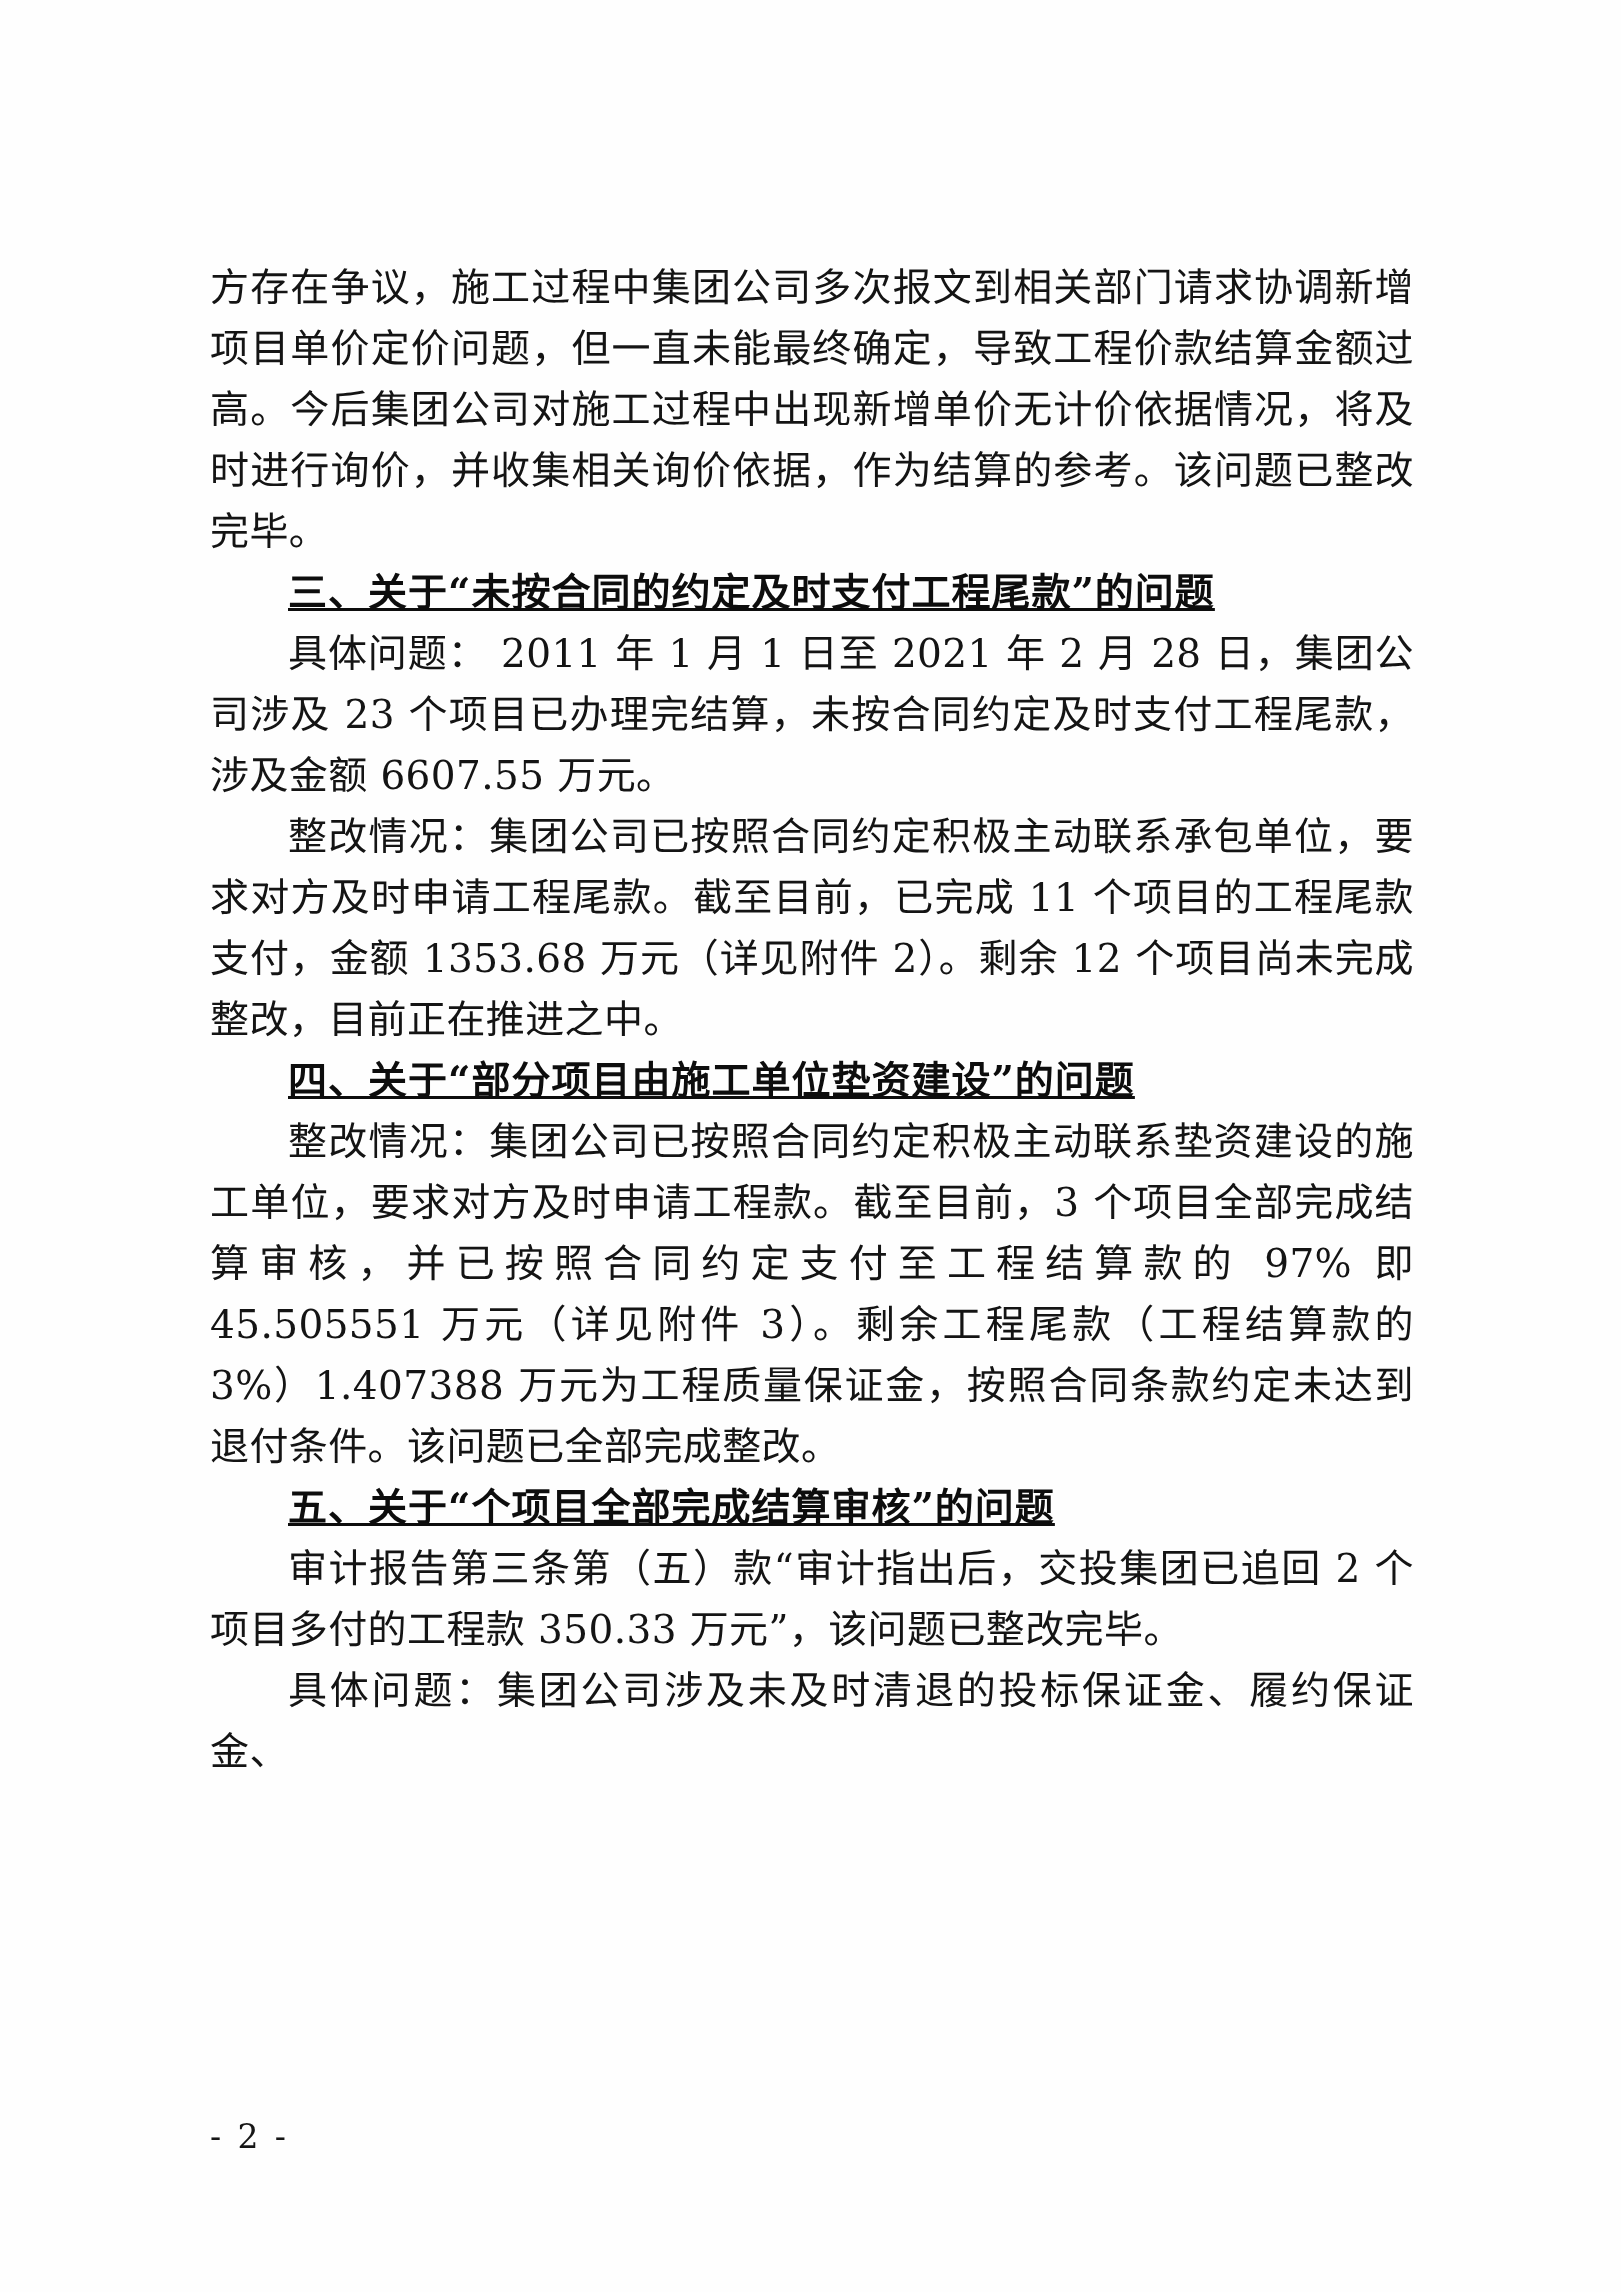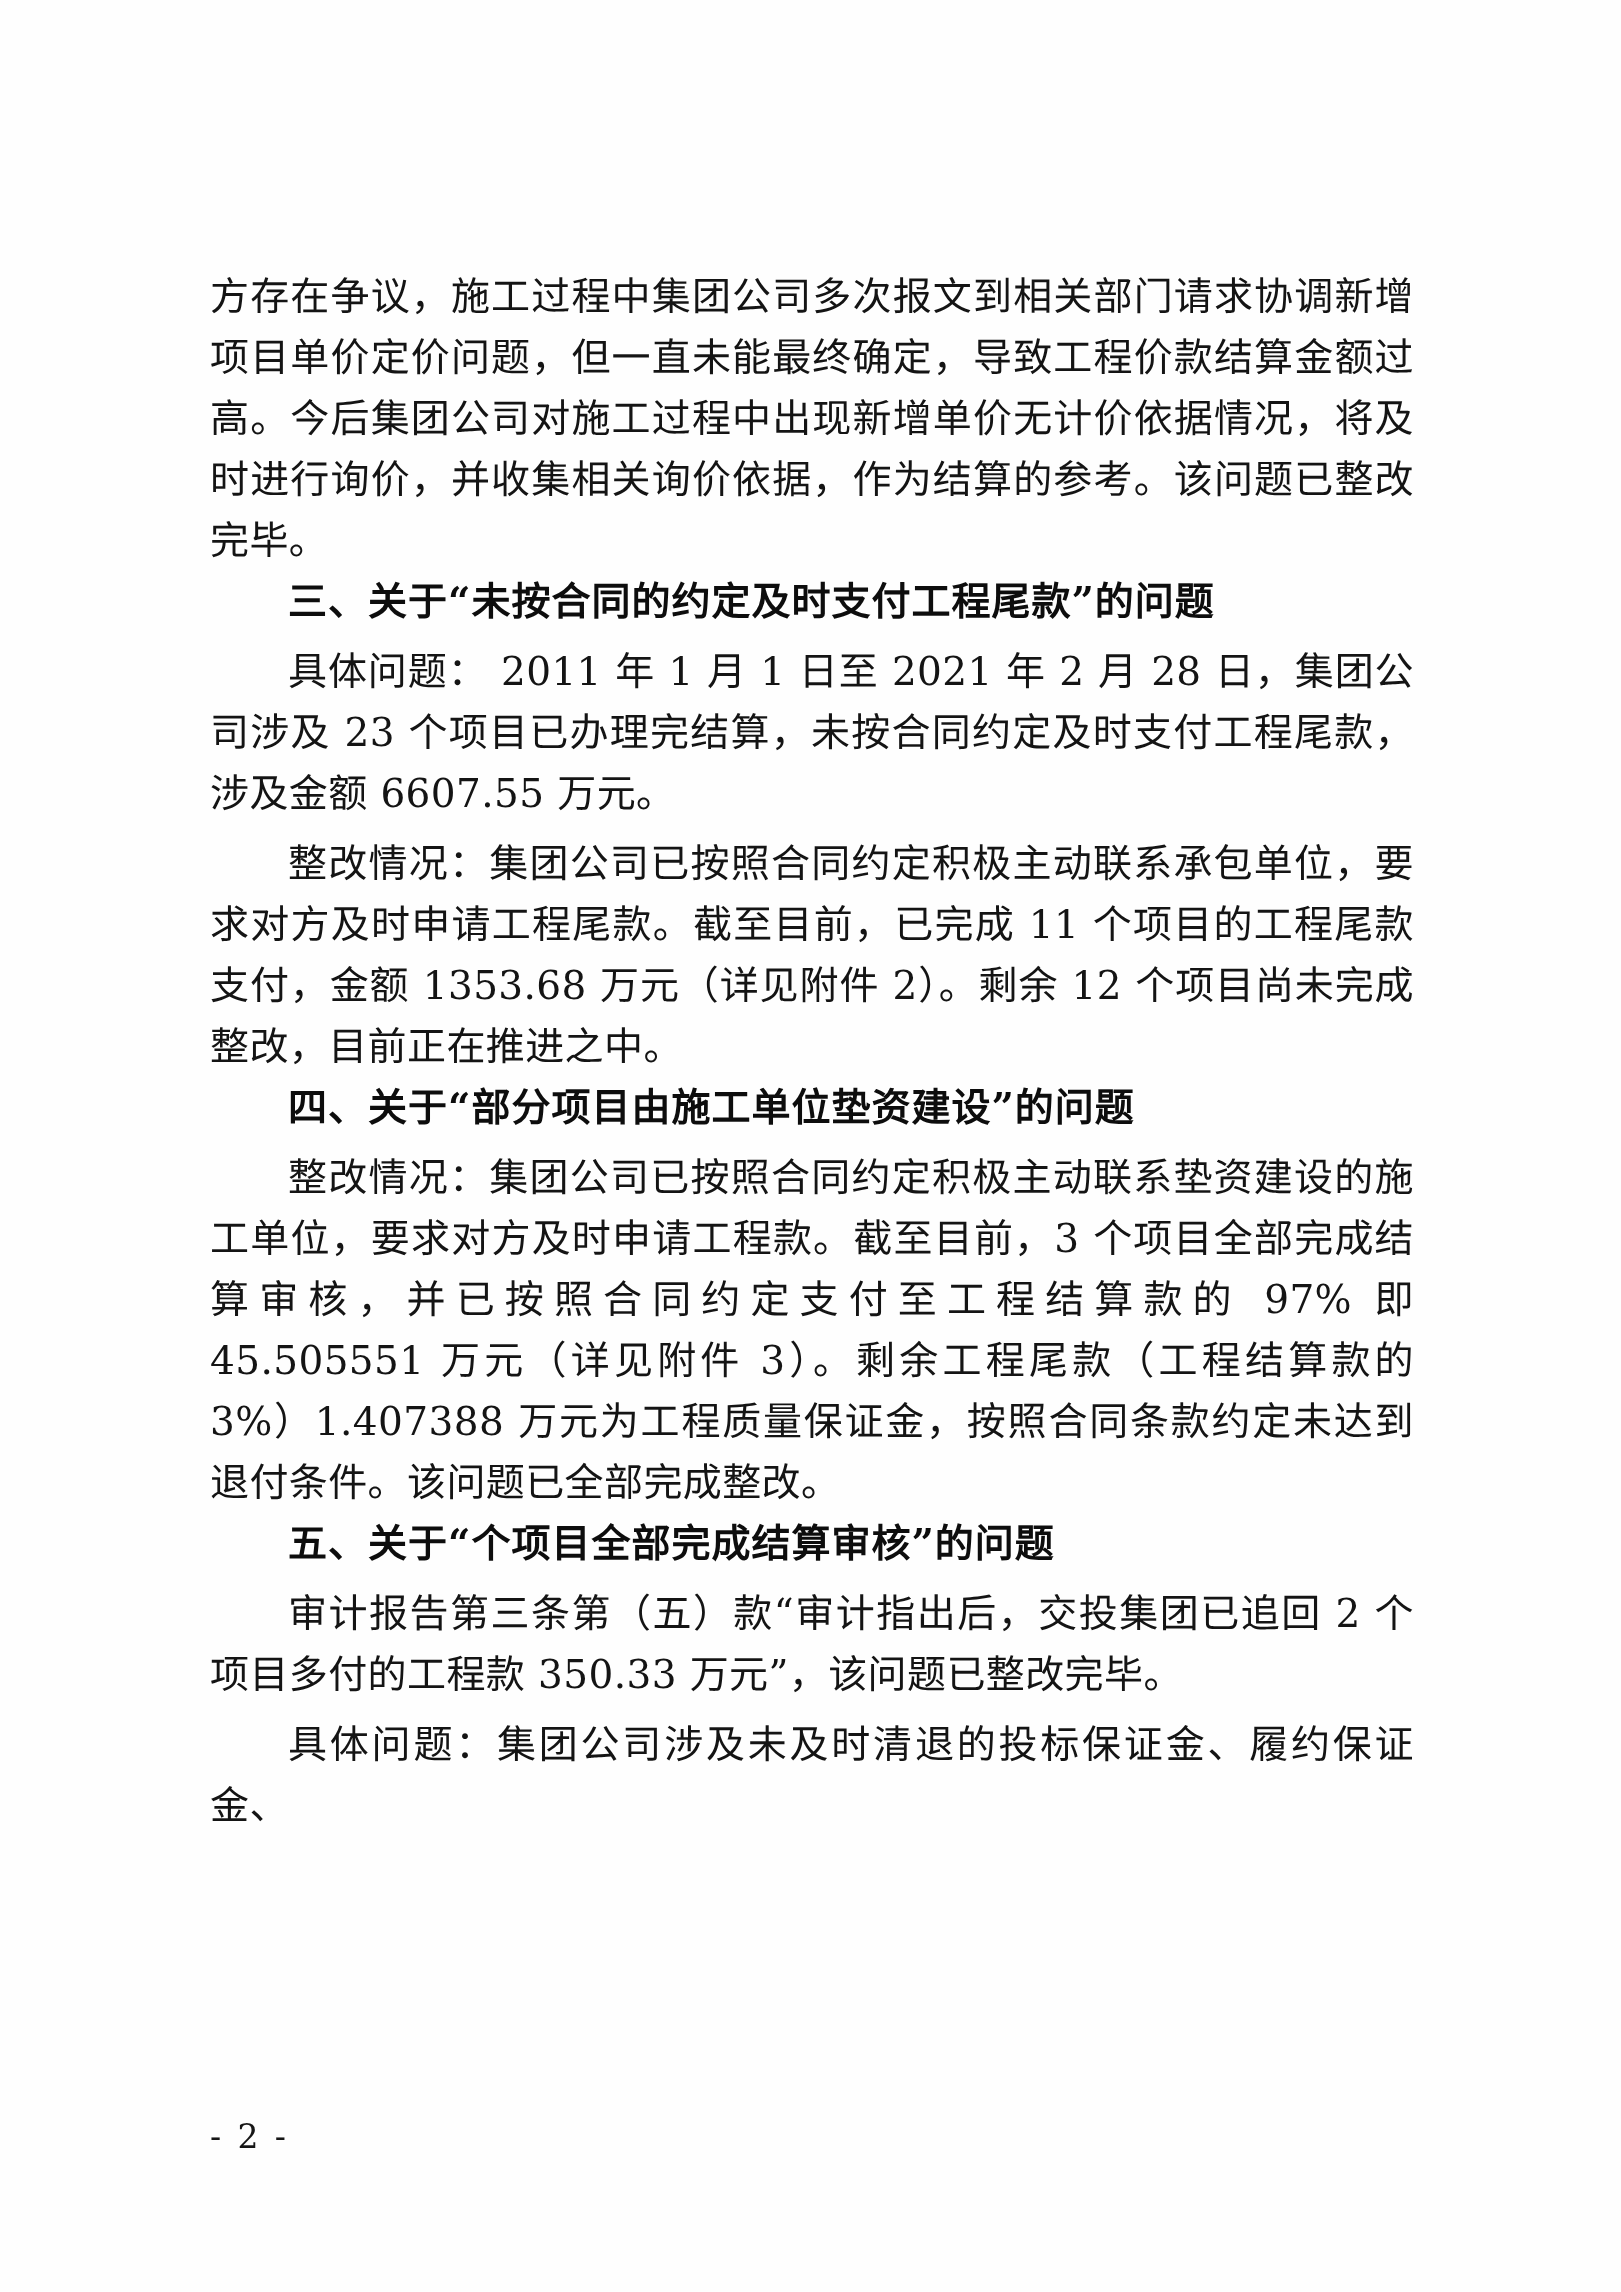--- a/index.html
+++ b/index.html
@@ -23,39 +23,40 @@
     height: 2293px;
     background: #fefefe;
   }
   .content {
     position: absolute;
     left: 210px;
     top: 257px;
     width: 1204px;
   }
   p.para {
-    margin: 9px 0 0 0;
+    margin: 0 0 0 0;
     font-size: 39px;
     line-height: 61px;
     text-align: justify;
     text-justify: inter-ideograph;
     letter-spacing: 0.4px;
     color: #141414;
   }
   p.indent {
     text-indent: 78px;
   }
   h2.heading {
     margin: 0;
     font-size: 39px;
     line-height: 61px;
     font-weight: bold;
     text-indent: 78px;
     color: #0d0d0d;
     letter-spacing: 1px;
+    text-decoration: underline;
   }
   .pagenum-wrap {
     position: absolute;
     left: 210px;
     top: 2117px;
     font-size: 33px;
     letter-spacing: 2.9px;
     color: #161616;
   }
 </style>

